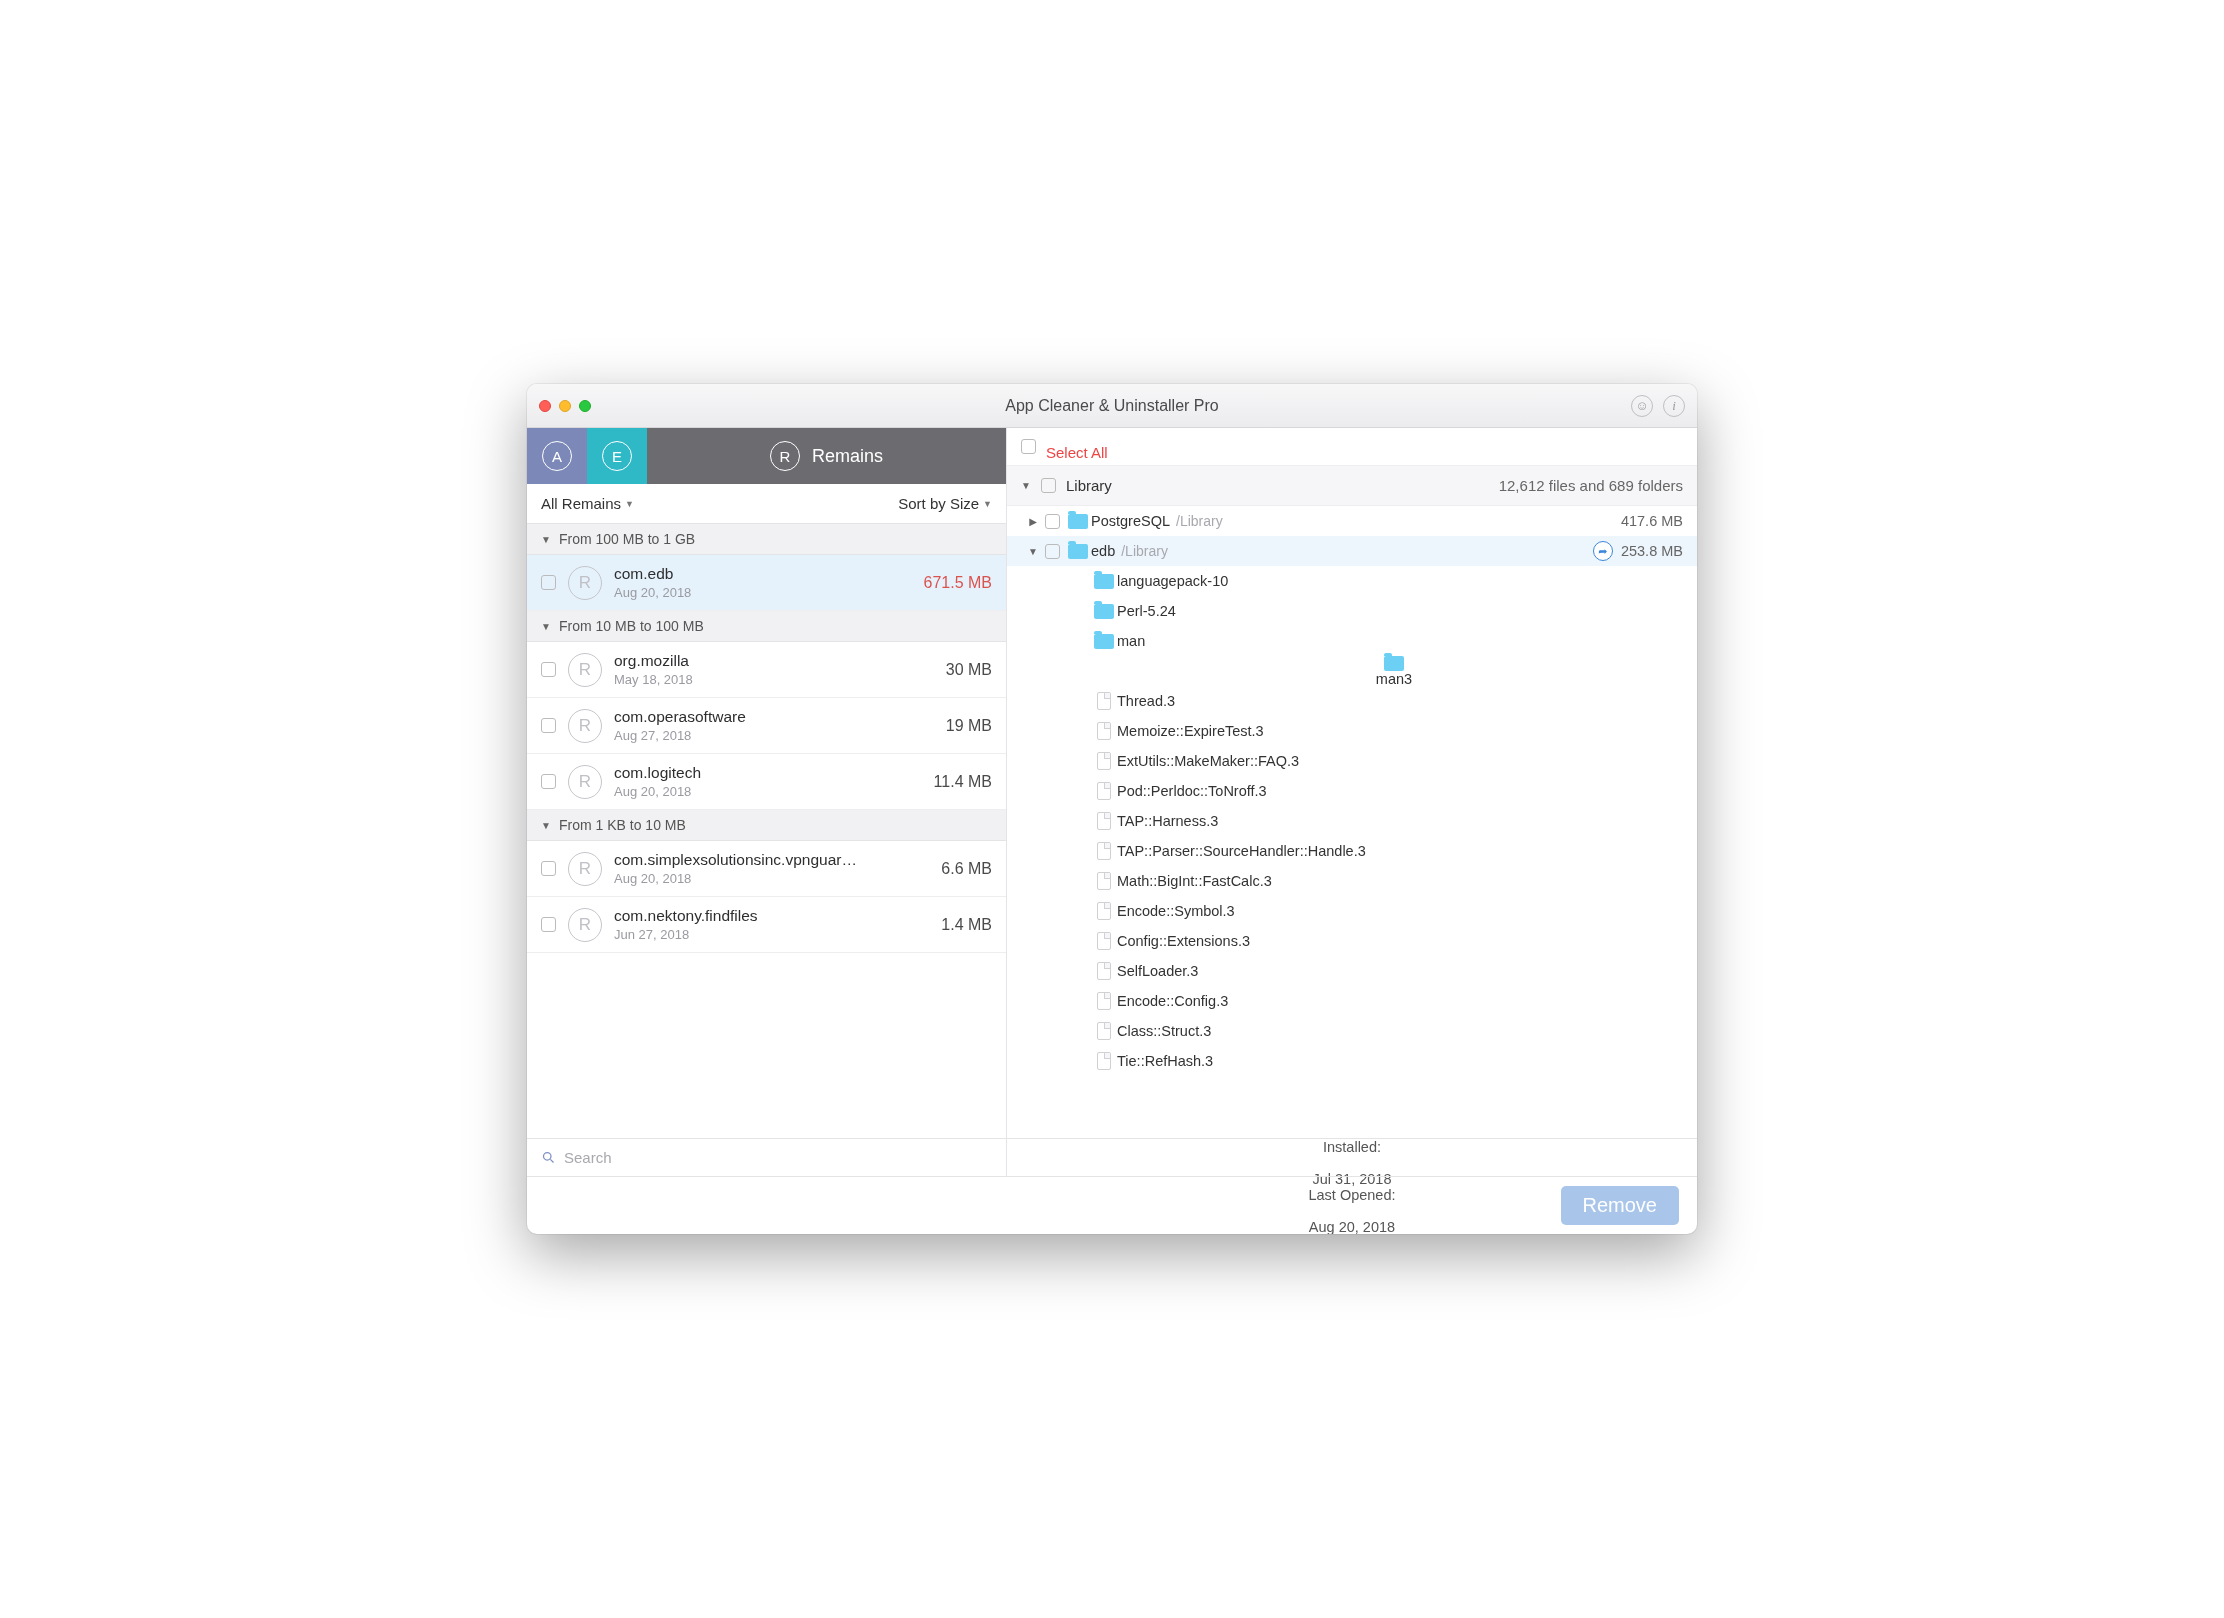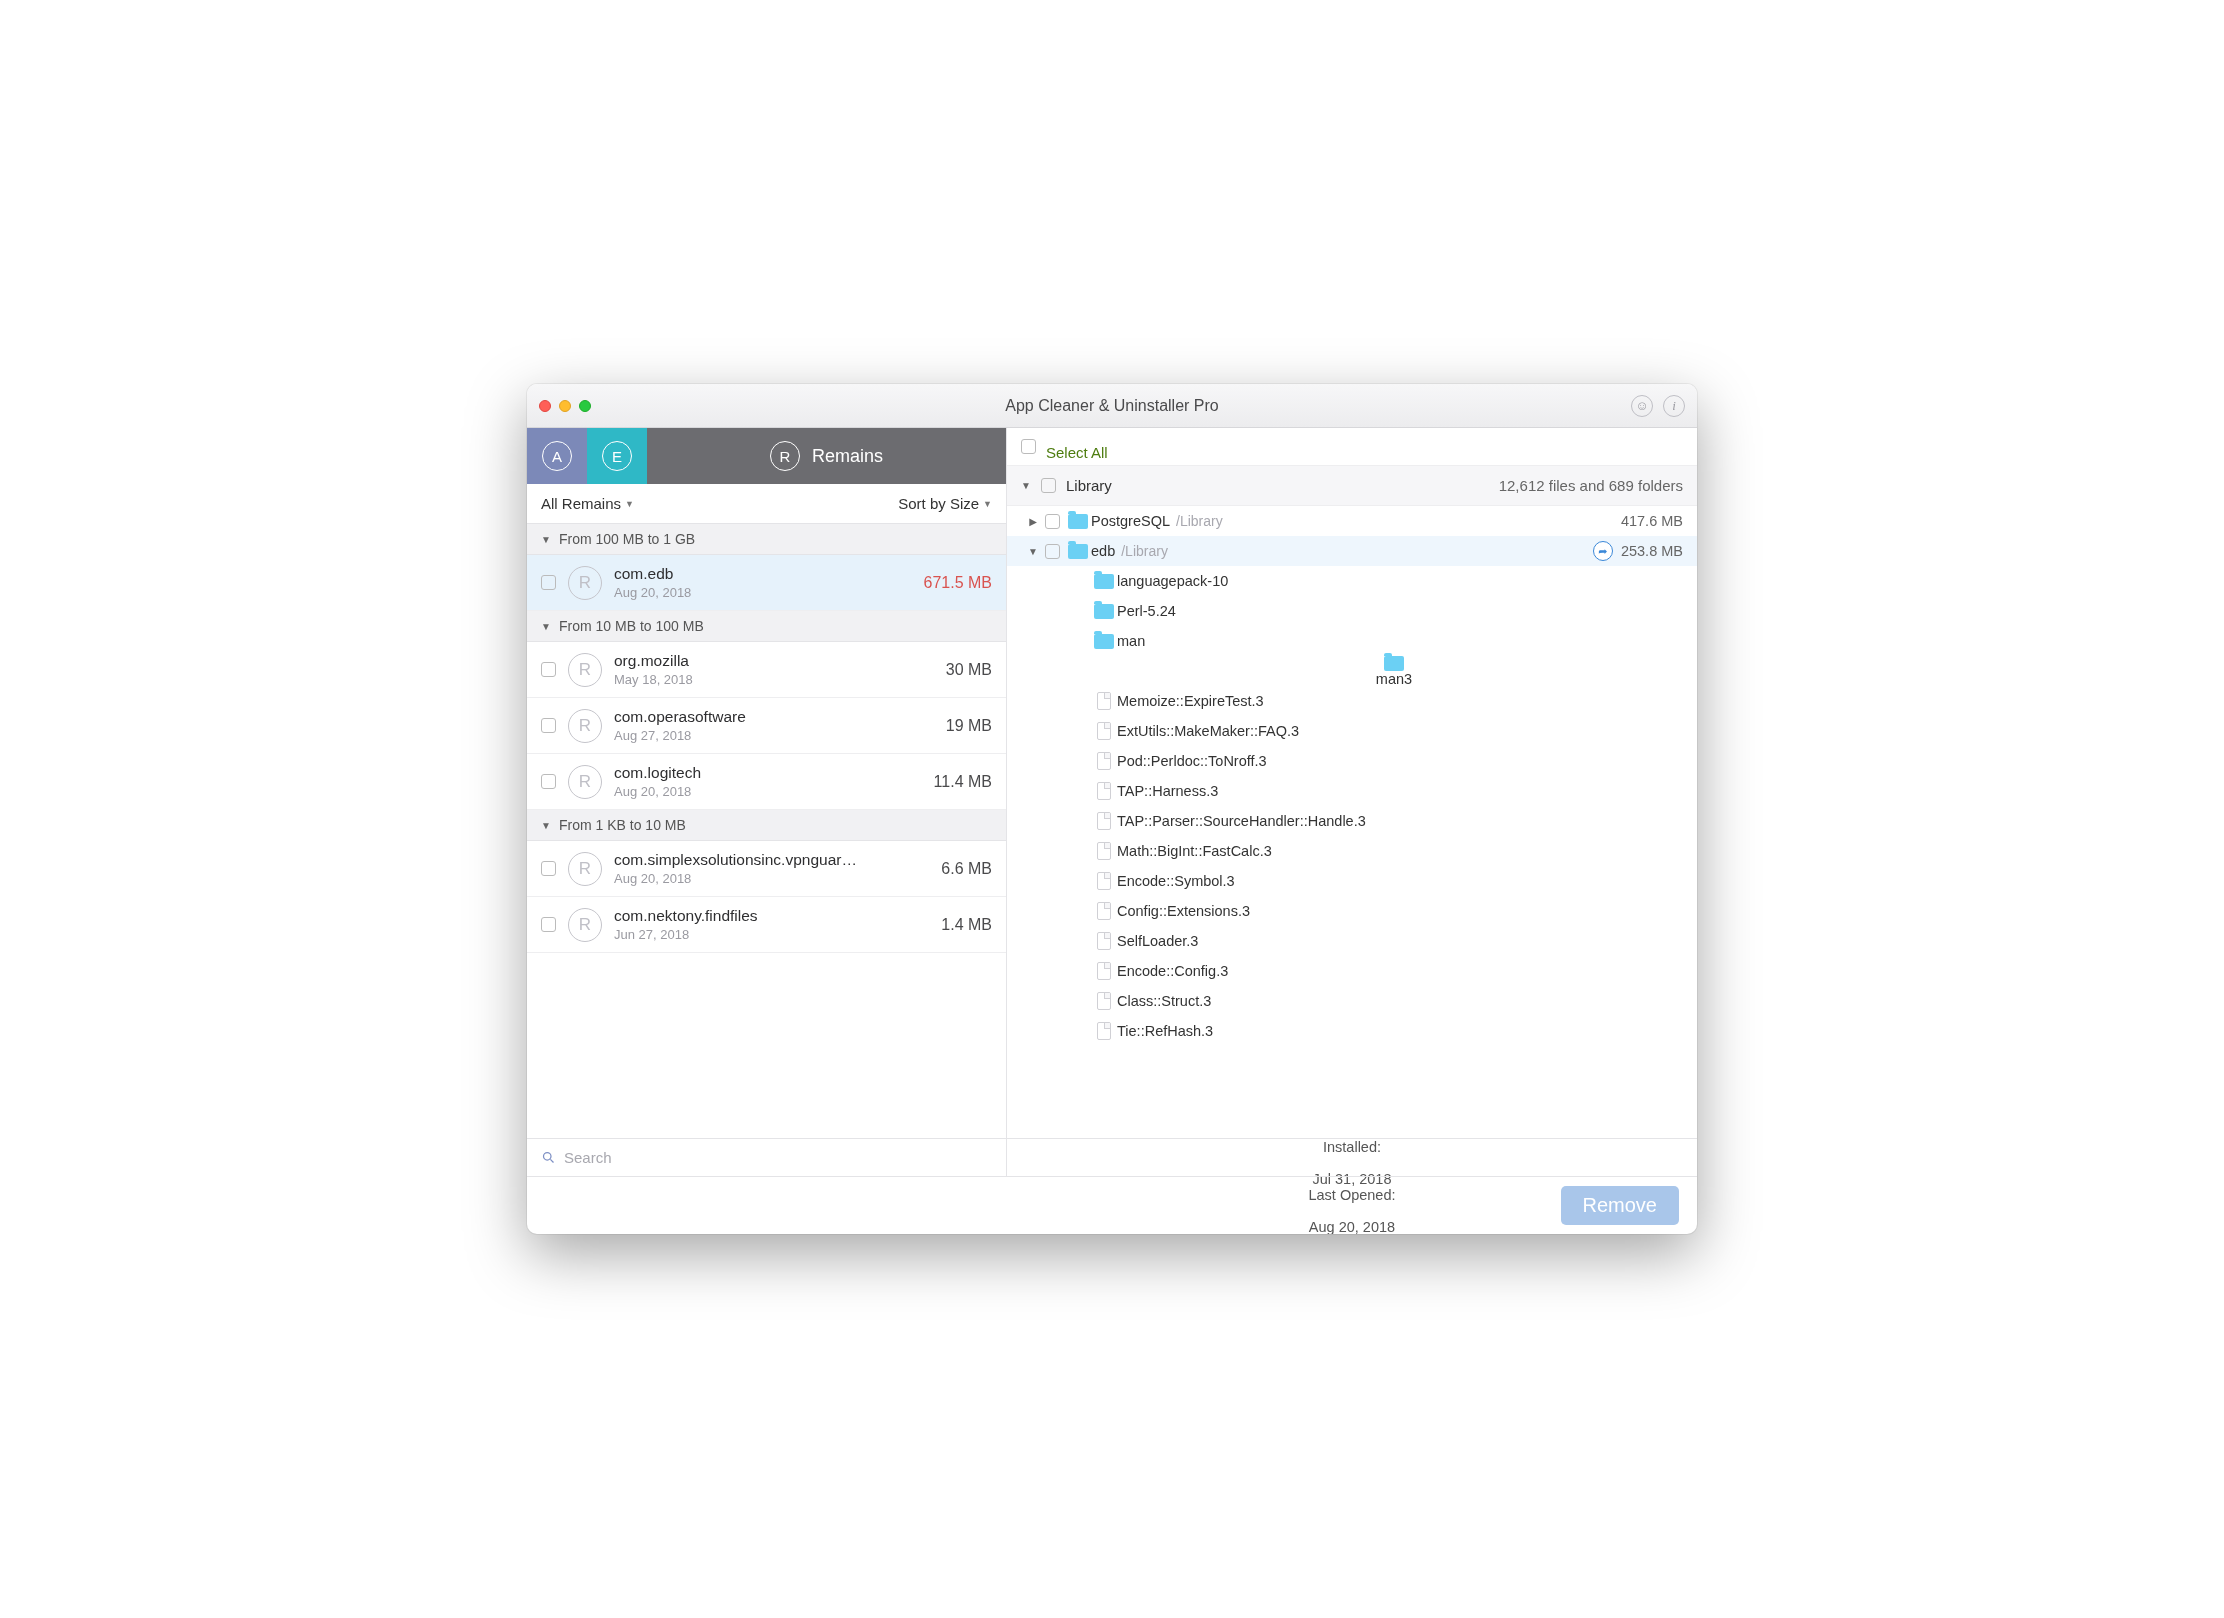--- a/index.html
+++ b/index.html
@@ -61,21 +61,21 @@
   .item-main { flex:1; min-width:0;}
   .item-name { font-size:15.5px; color:#2e2e30; white-space:nowrap; overflow:hidden; text-overflow:ellipsis;}
   .item-date { font-size:13px; color:#9a9aa1; margin-top:2px;}
   .item-size { font-size:16px; color:#4a4a4c; white-space: nowrap;}
   .item.selected .item-size { color:#d9534f; font-weight:500;}
   .searchbar { height:38px; border-top:1px solid #e4e4e7; display:flex; align-items:center; padding:0 14px; gap:8px; color:#98a4c2;}
   .searchbar input { border:none; outline:none; flex:1; font-size:15px; color:#555;}
   .searchbar input::placeholder { color:#a8a8af;}
   .magnifier { width:15px; height:15px; display:inline-block;}
   .r-top { height:38px; display:flex; align-items:center; gap:10px; padding:0 14px; border-bottom:1px solid #eeeef0;}
-  .r-top .lbl { font-size:15px; color:#4d7c0f;margin-top:12px;}
+  .r-top .lbl { font-size:15px; color:#ef4444;margin-top:12px;}
   .libhdr { height:40px; background:#f6f6f8; display:flex; align-items:center; padding:0 14px; gap:10px; border-bottom:1px solid #eeeef0; font-size:15px; color:#333;}
   .tri { font-size:10px; color:#666; cursor:pointer; width:10px; text-align:center;}
   .libhdr .stats { margin-left:auto; color:#666; font-size:15px;}
   .tree { flex:1; overflow-y:auto; padding-bottom:4px;}
   .trow { display:flex; align-items:center; height:30px; font-size:14.5px; color:#333;}
   .trow .tri-slot { width:12px; text-align:center; font-size:10px; color:#666;}
   .trow .chk-slot { width:26px; display:flex; justify-content:center;}
   .trow .icon-slot { width:26px; display:flex; justify-content:center;}
   .folder { width:20px; height:15px; background:#6bd0f4; border-radius:2px; position:relative;}
   .folder::before { content:""; position:absolute; top:-3px; left:0; width:8px; height:3px; background:#6bd0f4; border-radius:2px 2px 0 0;}
@@ -266,20 +266,26 @@
           <div class="trow" style="padding-left: 84px; flex-direction: column;">
             <span class="icon-slot">
               <span class="folder"></span>
             </span>
             <span class="name">man3</span>
           </div>
           <div class="trow" style="padding-left: 84px;">
             <span class="icon-slot">
               <span class="fileico"></span>
             </span>
+            <span class="name">Thread.3</span>
+          </div>
+          <div class="trow" style="padding-left: 84px;">
+            <span class="icon-slot">
+              <span class="fileico"></span>
+            </span>
             <span class="name">Memoize::ExpireTest.3</span>
           </div>
           <div class="trow" style="padding-left: 84px;">
             <span class="icon-slot">
               <span class="fileico"></span>
             </span>
             <span class="name">ExtUtils::MakeMaker::FAQ.3</span>
           </div>
           <div class="trow" style="padding-left: 84px;">
             <span class="icon-slot">

